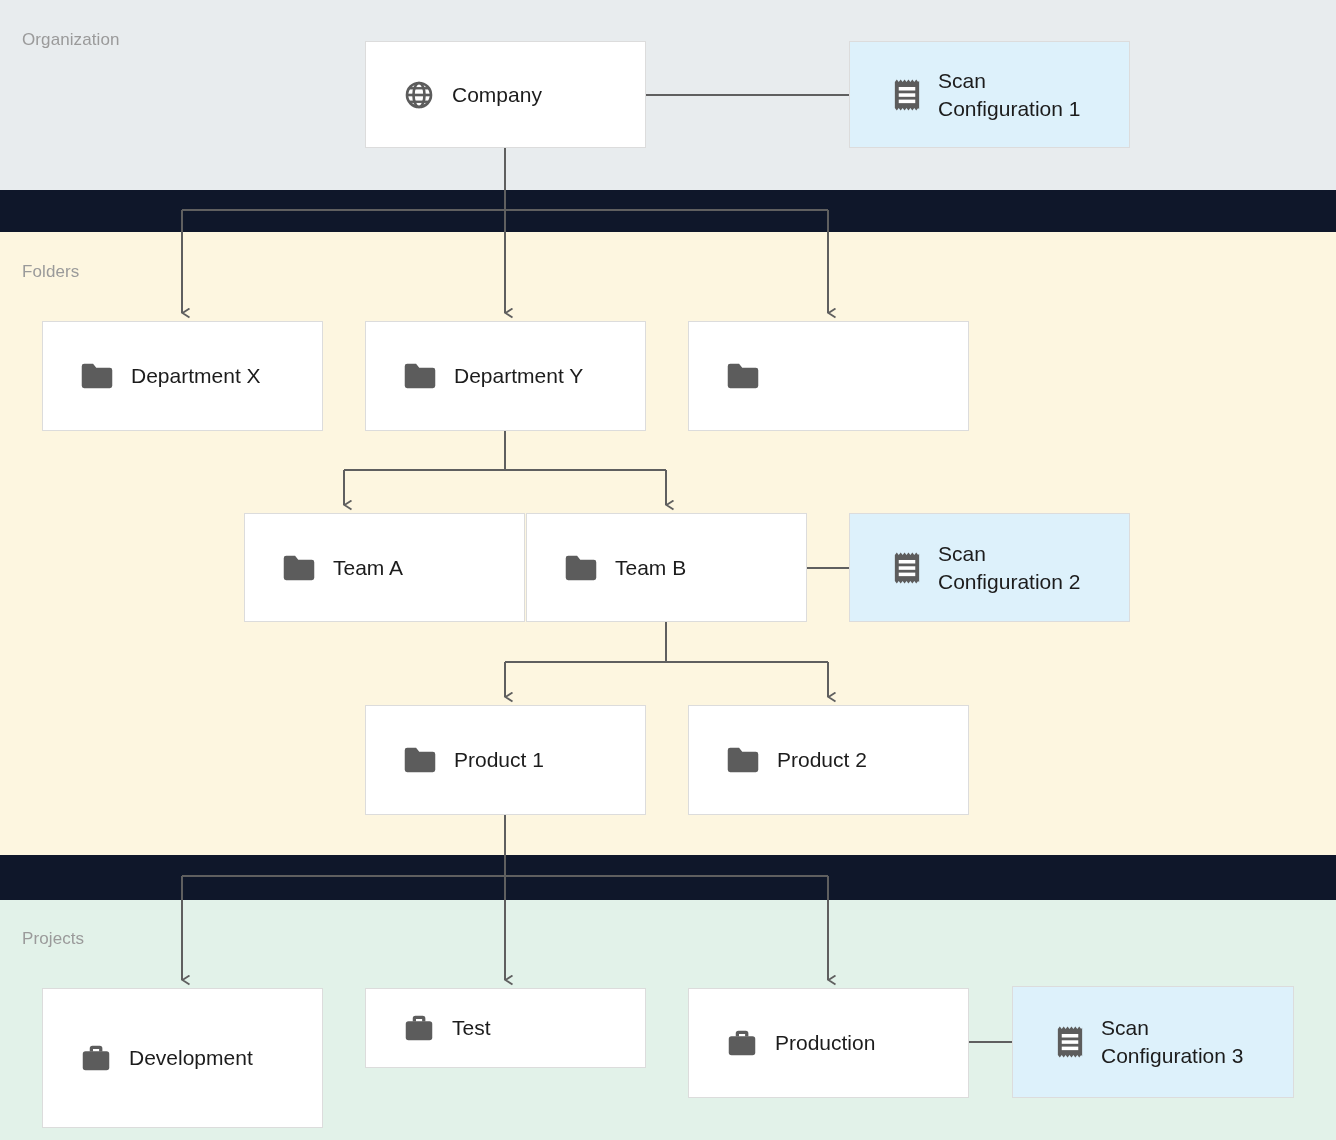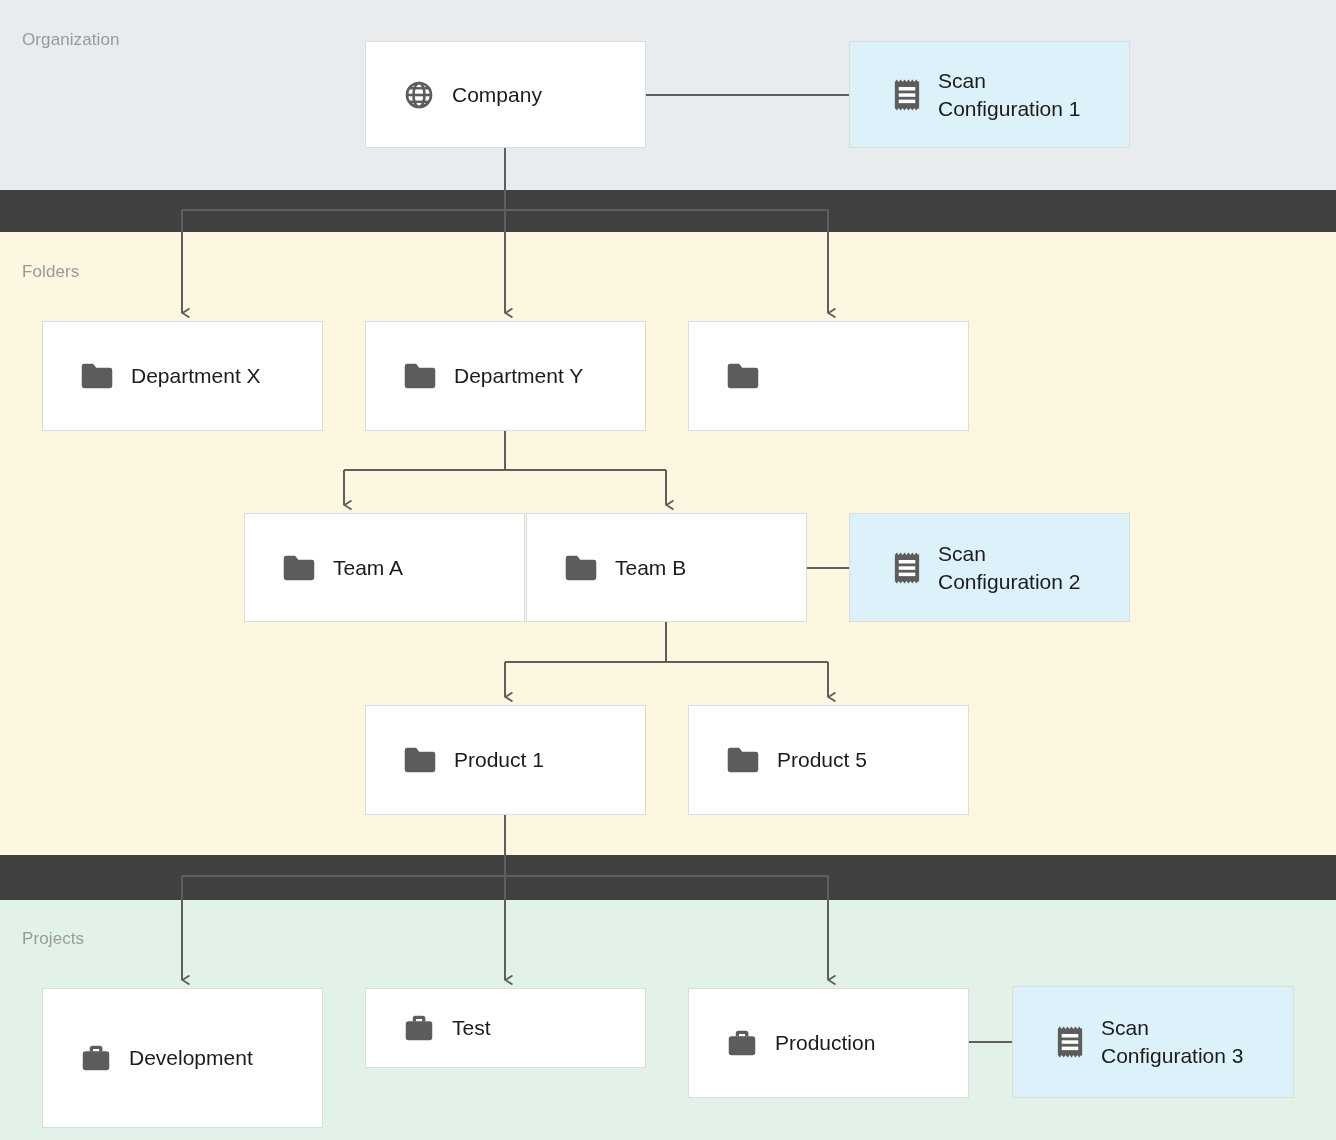--- a/index.html
+++ b/index.html
@@ -7,21 +7,21 @@
     padding: 0;
     background: #ffffff;
   }
   body {
     font-family: "Liberation Sans", sans-serif;
   }
   #stage {
     position: relative;
     width: 1336px;
     height: 1140px;
-    background: #404040;
+    background: #0f172a;
     overflow: hidden;
   }
   .band {
     position: absolute;
     left: 0;
     width: 1336px;
   }
   .band-organization { top: 0px;    height: 190px; background: #e8ecee; }
   .band-folders      { top: 232px;  height: 623px; background: #fdf6e0; }
   .band-projects     { top: 900px;  height: 240px; background: #e2f2e9; }
@@ -203,21 +203,21 @@
                a2,2 0 0 1 -2,2 h-20.8 a2,2 0 0 1 -2,-2 Z" fill="#5c5c5c"></path>
     </svg>
     <div class="node-label">Product 1</div>
   </div>
 
   <div class="node" style="left:688px; top:705px; width:281px; height:110px;">
     <svg class="node-icon" width="32" height="26" viewBox="0 0 26 21">
       <path d="M0.6,2.6 a2,2 0 0 1 2,-2 h7.2 l2.6,3.2 h11 a2,2 0 0 1 2,2 v12.6
                a2,2 0 0 1 -2,2 h-20.8 a2,2 0 0 1 -2,-2 Z" fill="#5c5c5c"></path>
     </svg>
-    <div class="node-label">Product 5</div>
+    <div class="node-label">Product 2</div>
   </div>
 
   <div class="node" style="left:42px; top:988px; width:281px; height:140px;">
     <svg class="node-icon" width="30" height="28" viewBox="0 0 24 22">
       <path d="M9,1.2 h6 a2.1,2.1 0 0 1 2.1,2.1 v2.4 h-2.6 v-1.9 h-4.9 v1.9 h-2.6 v-2.4
                a2.1,2.1 0 0 1 2.1,-2.1 Z" fill="#5c5c5c"></path>
       <rect x="1.4" y="5.6" width="21.2" height="15.2" rx="2.2" fill="#5c5c5c"></rect>
     </svg>
     <div class="node-label">Development</div>
   </div>

